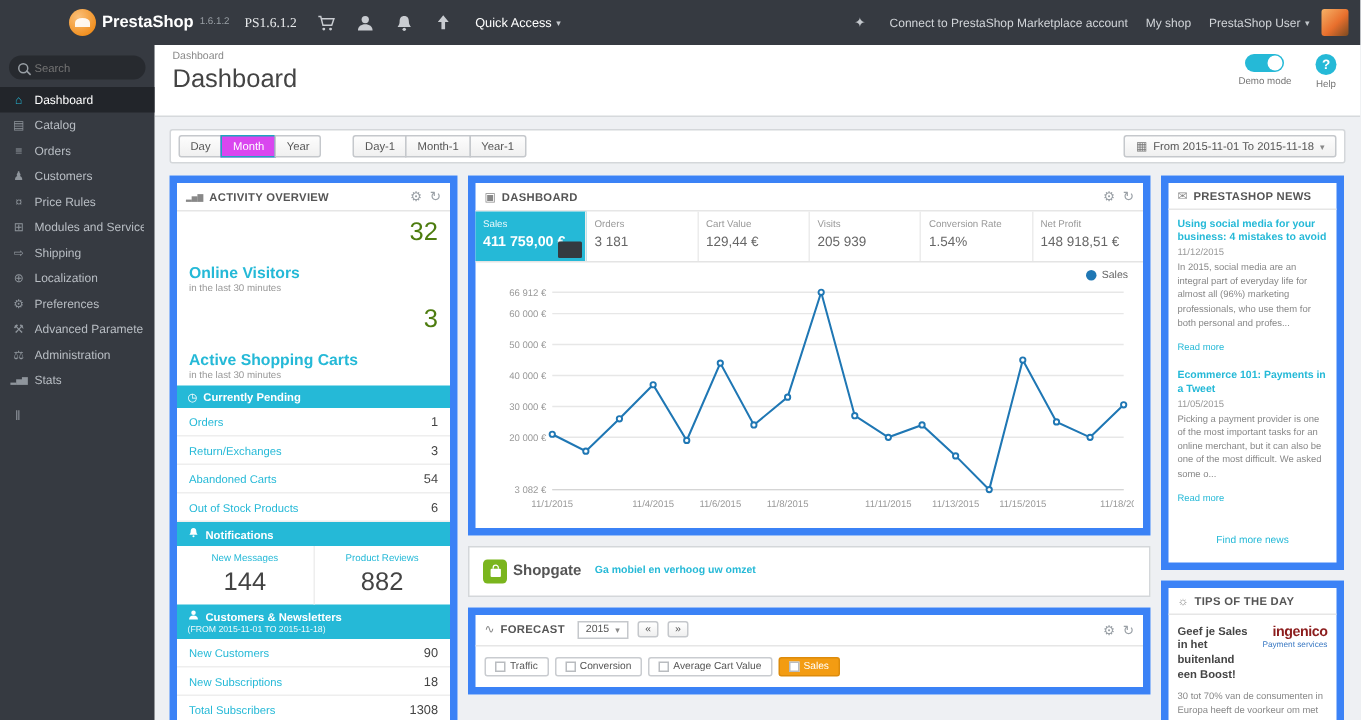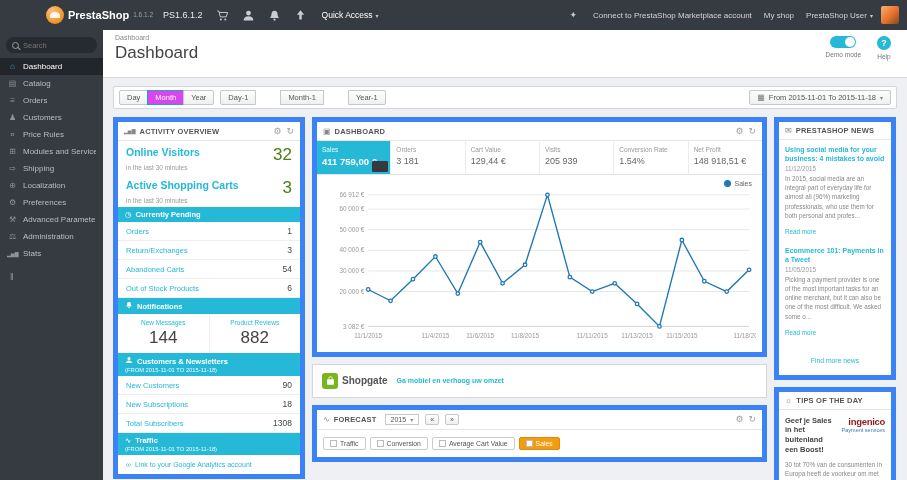--- a/index.html
+++ b/index.html
@@ -9,21 +9,21 @@
   button{font-family:inherit;cursor:pointer;}
 
   
   .topbar{position:absolute;top:0;left:0;right:0;height:30px;background:#363a41;display:flex;justify-content:space-between;align-items:center;padding:0 8px 0 6px;color:#fff;z-index:5;}
   .tb-left,.tb-right{display:flex;align-items:center;padding-left:40px;}
   .brand{display:flex;align-items:center;gap:4px;color:#fff;}
   .logo-circle{width:18px;height:18px;border-radius:50%;background:radial-gradient(circle at 35% 30%,#fac07a,#ee7f01);display:inline-block;position:relative;}
   .logo-circle::after{content:"";position:absolute;left:4px;top:6px;width:10px;height:6px;border-radius:50% 50% 0 0;background:#fff;opacity:.9;}
   .brand-name{font-size:11px;font-weight:bold;}
   .brand-ver{font-size:6.5px;color:#9aa0a6;align-self:flex-start;margin-top:5px;}
-  .shop-name{font-size:9px;margin-left:10px;color:#e8eaec;}
+  .shop-name{font-size:9px;margin-left:10px;color:#e8eaec;font-family:Liberation Serif, serif;}
   .tb-icon{margin-left:13px;display:flex;align-items:center;}
   .tb-icon svg{width:13px;height:13px;}
   .quick-access{font-size:8.5px;margin-left:15px;display:flex;align-items:center;gap:3px;color:#fff;}
   .caret{font-size:6px;color:#c3c7cc;}
   .caret.dark{color:#888;}
   .tb-star{font-size:9px;color:#c3c7cc;margin-right:4px;}
   .tb-link{font-size:8px;color:#d2d5d9;margin-left:12px;white-space:nowrap;}
   .user-menu{font-size:8px;color:#d2d5d9;margin-left:12px;display:flex;align-items:center;gap:3px;}
   .avatar{width:18px;height:18px;border-radius:2px;margin-left:8px;background:linear-gradient(135deg,#f7b267 0%,#e86f2d 55%,#7a4a21 100%);display:inline-block;}
 
@@ -48,21 +48,21 @@
   .page-title{font-size:17px;font-weight:400;color:#444;margin-top:2px;}
   .header-controls{position:absolute;right:16px;top:6px;display:flex;gap:16px;text-align:center;}
   .pill{width:26px;height:12px;border-radius:6px;background:#25b9d7;position:relative;margin:0 auto;cursor:pointer;}
   .pill::after{content:"";position:absolute;right:1px;top:1px;width:10px;height:10px;border-radius:50%;background:#fff;}
   .ctrl-label{font-size:6.5px;color:#777;margin-top:3px;}
   .help-circle{width:14px;height:14px;border-radius:50%;background:#25b9d7;color:#fff;font-size:9px;font-weight:bold;line-height:14px;margin:0 auto;cursor:pointer;}
 
   
   .toolbar{margin:8px 10px;background:#fff;border:1px solid #d4d7da;border-radius:2px;display:flex;align-items:center;padding:3px 5px;}
   .btn-group{display:flex;}
-  .btn-group + .btn-group{margin-left:6px;gap:25px;}
+  .btn-group + .btn-group{margin-left:21px;}
   .btn{font-size:7.5px;padding:2px 7px;background:linear-gradient(#fdfdfd,#f0f0f0);border:1px solid #c5c8cc;color:#555;margin-left:-1px;}
   .btn-group .btn:first-child{margin-left:0;border-radius:2px 0 0 2px;}
   .btn-group .btn:last-child{border-radius:0 2px 2px 0;}
   .btn.active{background:#d946ef;border-color:#1fa3be;color:#fff;}
   .date-btn{margin-left:auto;display:flex;align-items:center;gap:4px;font-size:7.5px;color:#555;border:1px solid #c5c8cc;background:linear-gradient(#fdfdfd,#f0f0f0);padding:2px 7px;border-radius:2px;}
   .cal{font-size:8px;color:#777;}
 
   
   .content{display:flex;gap:7px;padding:0 10px;align-items:flex-start;}
   .col-left{width:192px;flex:none;}
@@ -71,21 +71,21 @@
   .panel{background:#fff;border:5px solid #3b82f6;}
   .panel-header{display:flex;align-items:center;gap:4px;padding:4px 6px;border-bottom:1px solid #e6e6e6;}
   .ph-icon{font-size:8px;color:#888;flex:none;}
   .ph-title{font-size:7.5px;font-weight:bold;color:#555;flex:1;letter-spacing:.2px;white-space:nowrap;}
   .ph-actions{display:flex;gap:5px;color:#9aa0a6;font-size:9px;}
   .ph-actions span{cursor:pointer;}
 
   
   .metric{padding:5px 8px 3px;}
   .metric-top{display:flex;justify-content:space-between;align-items:flex-start;}
-  .metric-label{color:#25b9d7;font-size:10.5px;font-weight:bold;line-height:1.15;}
+  .metric-label{color:#25b9d7;font-size:10.5px;font-weight:bold;line-height:1.15;margin-top:30px;}
   .metric-value{font-size:17px;color:#4d7c0f;line-height:1;}
   .metric-sub{font-size:6.5px;color:#999;margin-top:1px;}
   .section-bar{background:#25b9d7;color:#fff;padding:3px 7px;display:flex;align-items:center;gap:4px;}
   .section-bar.two-line{display:block;}
   .sb-row{display:flex;align-items:center;gap:4px;}
   .sb-icon{font-size:7.5px;}
   .sb-title{font-size:7.5px;font-weight:bold;}
   .sb-sub{font-size:5.8px;opacity:.92;margin-top:1px;}
   .stat-row{display:flex;justify-content:space-between;align-items:center;padding:4px 8px;border-bottom:1px solid #eee;cursor:pointer;}
   .stat-label{color:#25b9d7;font-size:7.5px;}

